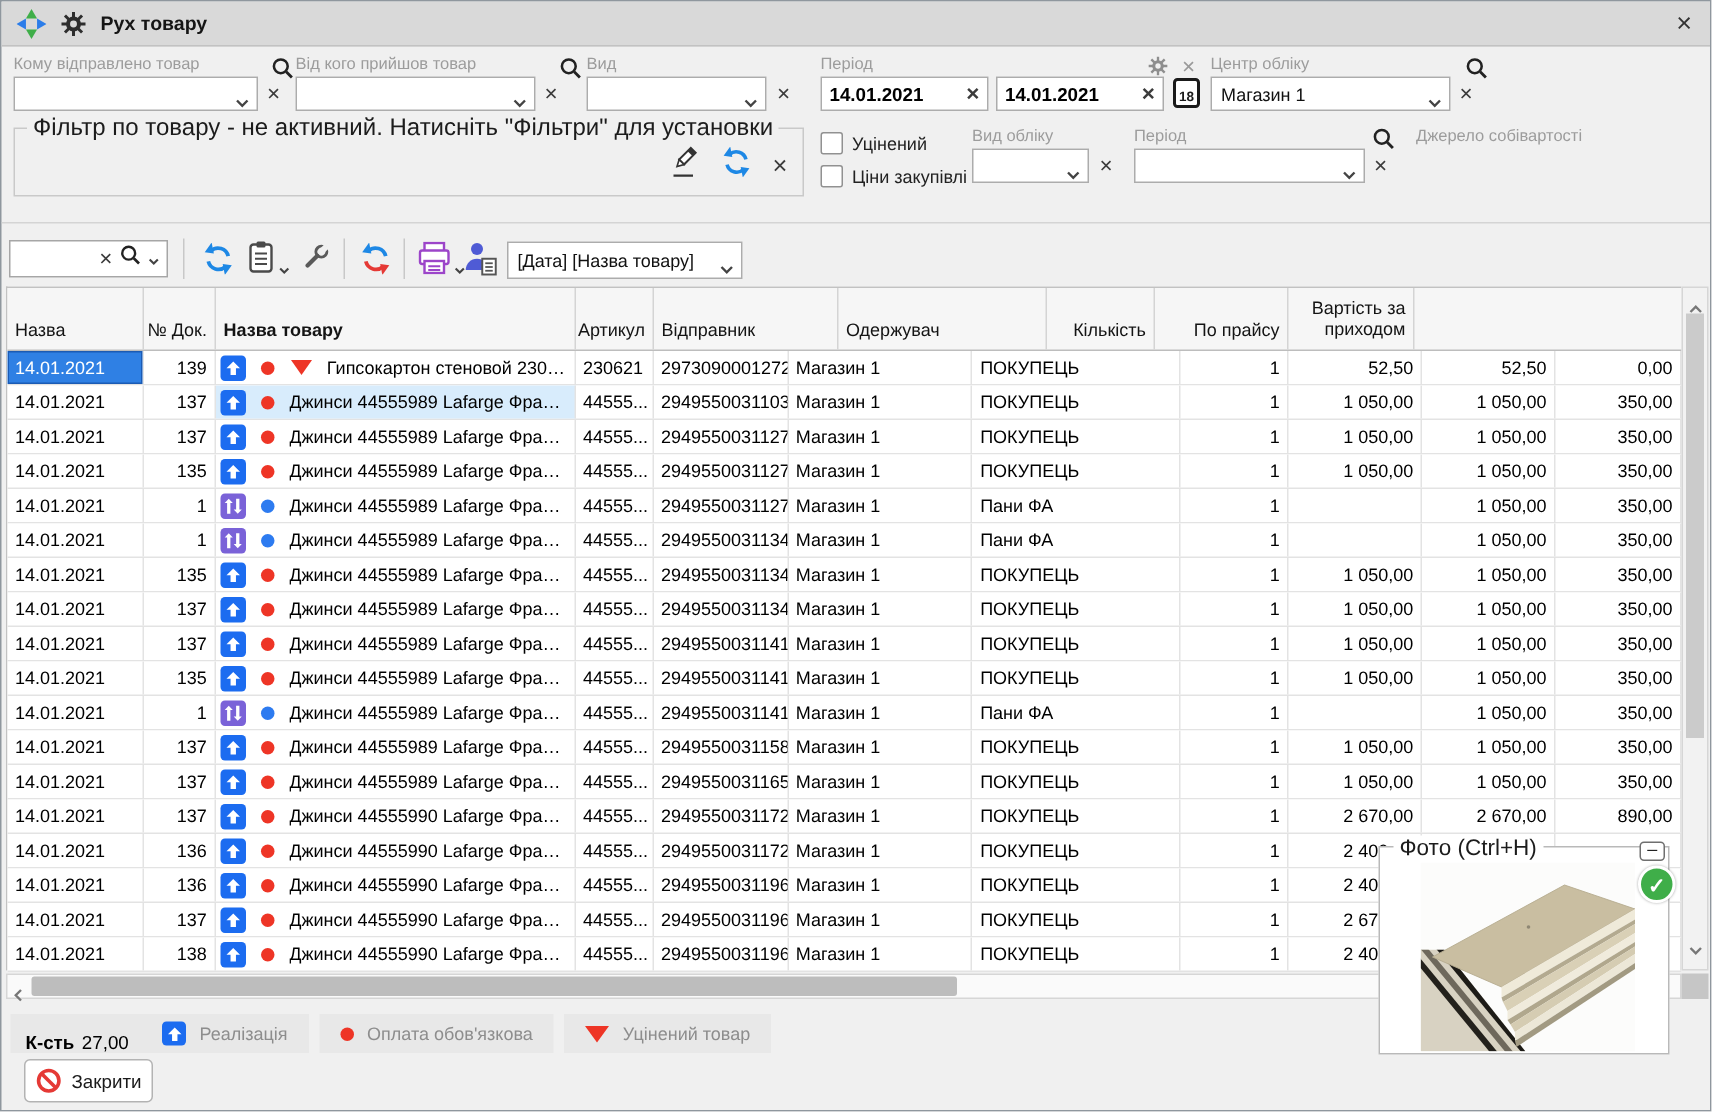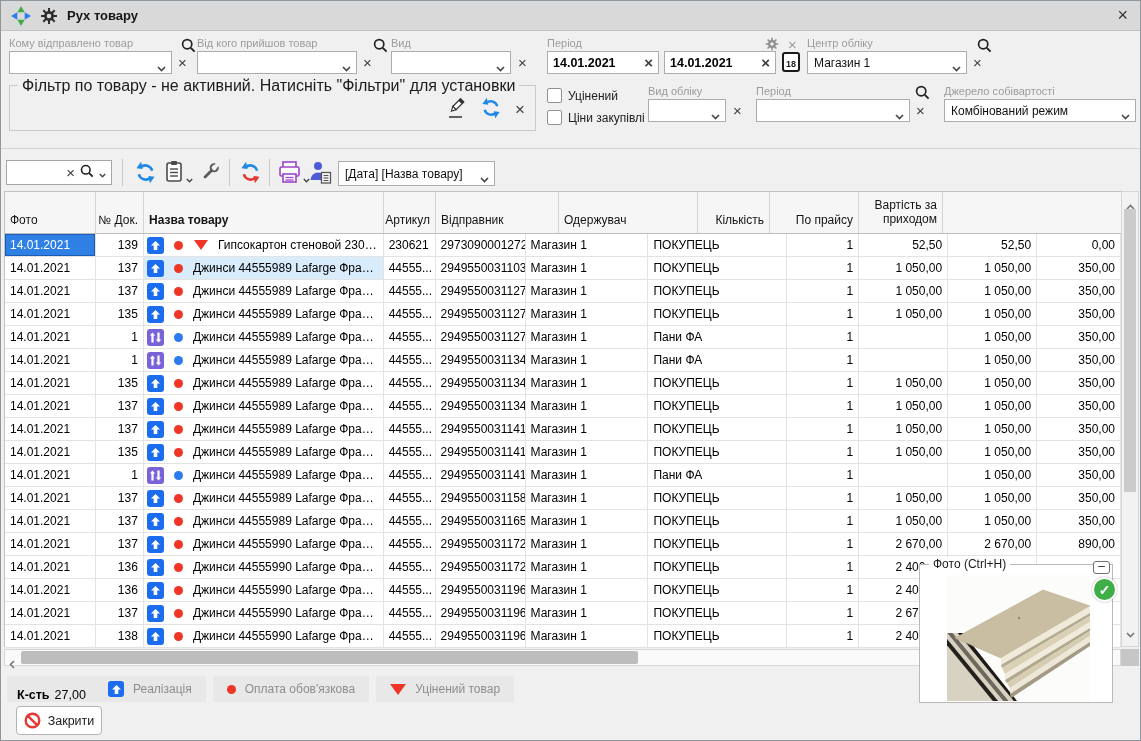--- a/index.html
+++ b/index.html
@@ -73,21 +73,21 @@
   .legendwrap{position:absolute;left:93px;top:675px;height:26px;display:flex;gap:7px}
   .badge{background:#e8e8e8;display:flex;align-items:center;gap:9px;padding:0 14px;font-size:12px;color:#8d8d8d;white-space:nowrap}
   .badge .mv{width:16px;height:16px}
   .badge .dot{margin-left:0}
   .badge .tri{margin-left:0;border-left-width:8px;border-right-width:8px;border-top-width:11px}
 
   .closebtn{position:absolute;left:15px;top:705px;width:86px;height:29px;background:#fff;border:1px solid #b3b3b3;border-radius:4px;display:flex;align-items:center;justify-content:center;gap:7px;font-size:12.5px;color:#1a1a1a;cursor:default}
 
   
   .photo{position:absolute;left:918px;top:563px;width:194px;height:139px;background:#fff;border:1px solid #b9b9b9}
-  .pp-title{position:absolute;left:9px;top:-8px;background:#fff;padding:0 4px;font-size:12px;color:#1c1c1c;white-space:nowrap}
+  .pp-title{position:absolute;left:9px;top:-8px;background:#fff;padding:0 4px;font-size:15px;color:#1c1c1c;white-space:nowrap}
   .pp-min{position:absolute;right:2px;top:-4px;width:17px;height:13px;background:#fff;border:1px solid #6f6f6f;border-radius:3px;font-size:12px;line-height:9px;text-align:center;color:#222;cursor:default}
   .pp-check{position:absolute;right:-5px;top:12px;width:25px;height:25px;border-radius:50%;background:#3fae49;border:2px solid #fff;color:#fff;display:flex;align-items:center;justify-content:center;font-size:14px;font-weight:bold;box-shadow:0 0 2px rgba(0,0,0,.35)}
   .pp-img{position:absolute;left:27px;top:10px}
 </style>
 </head>
 <body>
 
 <div class="window">
 
   <div class="titlebar">
@@ -239,26 +239,20 @@
   </span>
   <div class="combo" style="left:755px;top:98px;width:154px">
     <span></span>
     <span class="chev"><svg width="9" height="6" viewBox="0 0 9 6">
           <path d="M1 1 L4.5 4.5 L8 1" fill="none" stroke="#444" stroke-width="1.6"></path>
         </svg></span>
   </div>
   <div class="xbtn" style="left:915px;top:103px">×</div>
 
   <div class="flabel" style="left:943px;top:84px">Джерело собівартості</div>
-  <div class="combo" style="left:943px;top:98px;width:192px">
-    <span>Комбінований режим</span>
-    <span class="chev"><svg width="9" height="6" viewBox="0 0 9 6">
-          <path d="M1 1 L4.5 4.5 L8 1" fill="none" stroke="#444" stroke-width="1.6"></path>
-        </svg></span>
-  </div>
 
   <div class="divline"></div>
 
   <div class="searchbox">
     <span></span>
     <span class="xbtn" style="position:static">×</span>
     <span><svg width="14" height="14" viewBox="0 0 15 15">
           <circle cx="6.2" cy="6.2" r="4.6" fill="none" stroke="#222" stroke-width="1.7"></circle>
           <line x1="9.8" y1="9.8" x2="13.6" y2="13.6" stroke="#222" stroke-width="1.9"></line>
         </svg></span>
@@ -331,21 +325,21 @@
   </span>
   <div class="combo" style="left:337px;top:160px;width:157px;height:25px">
     <span>[Дата]  [Назва товару]</span>
     <span class="chev" style="top:10px"><svg width="9" height="6" viewBox="0 0 9 6">
           <path d="M1 1 L4.5 4.5 L8 1" fill="none" stroke="#444" stroke-width="1.6"></path>
         </svg></span>
   </div>
 
   <div class="grid">
     <div class="ghead">
-      <div class="hcell c0">Фото</div>
+      <div class="hcell c0">Назва</div>
       <div class="hcell c1 r">№ Док.</div>
       <div class="hcell c2 b">Назва товару</div>
       <div class="hcell c3 r">Артикул</div>
       <div class="hcell c5">Відправник</div>
       <div class="hcell c6">Одержувач</div>
       <div class="hcell c7 r">Кількість</div>
       <div class="hcell c9 r">По прайсу</div>
       <div class="hcell c10 r wrap">Вартість за приходом</div>
     </div>
     <div id="grid-body">

